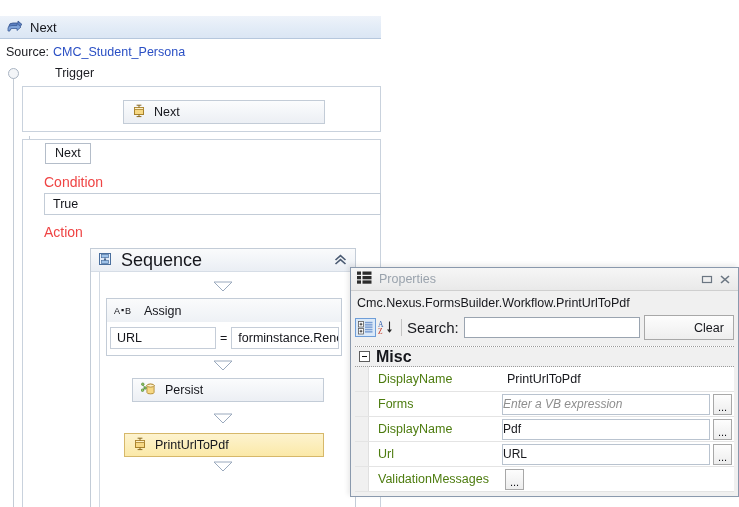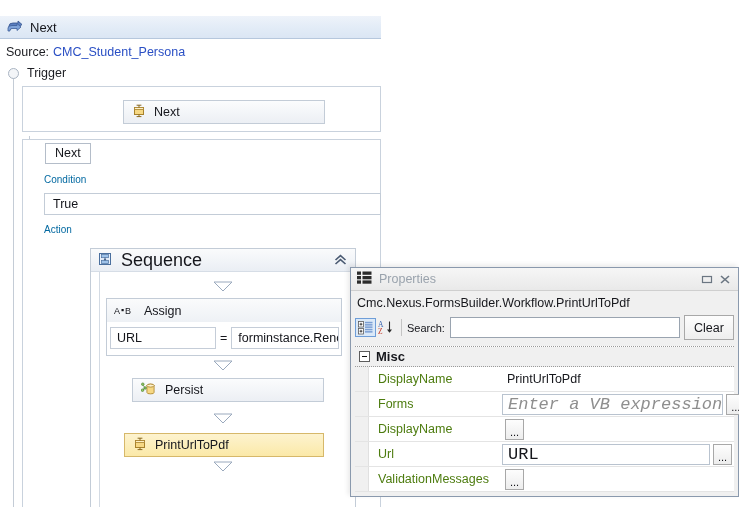--- a/index.html
+++ b/index.html
@@ -68,20 +68,21 @@
   }
   .wf-source .src-lbl { font-size: 12.5px; color:#1c1d22; }
   .wf-source .src-val { font-size: 12.5px; color:#2a4fc4; margin-left: 4px; }
 
   
   .wf-trigger {
     position: absolute;
     left: 8px; top: 50px;
     display: flex;
     align-items: center;
+    gap: 28px;
   }
   .trigger-dot {
     width: 11px; height: 11px;
     border-radius: 50%;
     border: 1px solid #a9b4c2;
     background: #f3f5f8;
     box-sizing: border-box;
   }
   .trigger-lbl { font-size: 12.5px; margin-left: 8px; color: #1c1d22; }
 
@@ -134,22 +135,22 @@
     position: absolute;
     left: 45px; top: 127px;
     padding: 2px 9px 3px 9px;
     border: 1px solid #b4bdc9;
     background: #ffffff;
     font-size: 12.5px;
     color: #15161c;
   }
   .field-lbl {
     position: absolute;
-    font-size: 10px;
-    color: #0369a1;
+    font-size: 14px;
+    color: #ef4444;
   }
   #lbl-condition { left: 44px; top: 158px; }
   #lbl-action    { left: 44px; top: 208px; }
 
   .expr-box {
     position: absolute;
     border: 1px solid #c3ccd7;
     background: #ffffff;
     box-sizing: border-box;
     display: flex;
@@ -303,21 +304,21 @@
   }
   .tb-icon.sel {
     border: 1px solid #6f9ed8;
     background: #dbe9f8;
   }
   .tb-sep {
     width: 1px; height: 17px;
     background: #c4c4c4;
     margin: 0 5px 0 4px;
   }
-  .search-lbl { font-size: 11px; color:#16171c; margin-right: 5px; }
+  .search-lbl { font-size: 15px; color:#16171c; margin-right: 5px; }
   .search-input {
     flex: 1;
     height: 21px;
     border: 1px solid #9aa4b0;
     background: #ffffff;
     box-sizing: border-box;
     font-family: "Liberation Sans", sans-serif;
     font-size: 12px;
     padding: 0 4px;
     outline: none;
@@ -325,21 +326,21 @@
   }
   .clear-btn {
     margin-left: 4px;
     margin-right: 4px;
     min-width: 48px;
     height: 23px;
     border: 1px solid #a8a8a8;
     background: linear-gradient(to bottom,#fdfdfd 0%,#eeeeee 100%);
     font-size: 12.5px;
     color: #16171c;
-    display:flex; align-items:center; justify-content:center;
+    display:flex; align-items:center; justify-content:center;padding-left:40px;
   }
 
   
   .prop-grid {
     position: absolute;
     left: 4px; top: 78px;
     right: 4px;
     bottom: 4px;
     background: #ffffff;
     border-top: 1px dotted #9a9a9a;
@@ -362,21 +363,21 @@
     box-sizing: border-box;
     margin-right: 6px;
   }
   .cat-expander:before {
     content: "";
     position: absolute;
     left: 2px; top: 4px;
     width: 5px; height: 1px;
     background: #111;
   }
-  .cat-label { font-size: 13px; font-weight: bold; color:#16171c; }
+  .cat-label { font-size: 16px; font-weight: bold; color:#16171c; }
 
   .grid-row {
     height: 25px;
     display: flex;
     align-items: center;
     border-bottom: 1px solid #e4e4e4;
     background: #ffffff;
     box-sizing: border-box;
   }
   .row-gutter {
@@ -410,26 +411,24 @@
     padding-left: 5px;
   }
   .val-editor {
     flex: 1;
     height: 21px;
     border: 1px solid #b9c3cf;
     background: #ffffff;
     box-sizing: border-box;
     display: flex;
     align-items: center;
-    padding-left: 5px;
-    font-size: 17px;
+    font-size: 12px;
     color: #16171c;
     white-space: nowrap;
     overflow: hidden;
-    font-family: Liberation Mono, monospace;
   }
   .val-editor.placeholder { color: #8e8e8e; font-style: italic; }
   .ellipsis-btn {
     width: 19px; height: 21px;
     margin-left: 3px;
     margin-right: 2px;
     border: 1px solid #a8a8a8;
     background: linear-gradient(to bottom,#fdfdfd 0%,#ededed 100%);
     font-size: 11px;
     color: #16171c;
@@ -670,20 +669,21 @@
       <span class="row-value">
         <span class="val-editor placeholder">Enter a VB expression</span>
         <span class="ellipsis-btn">...</span>
       </span>
     </div>
 
     <div class="grid-row">
       <span class="row-gutter"></span>
       <span class="row-name">DisplayName</span>
       <span class="row-value">
+        <span class="val-editor">Pdf</span>
         <span class="ellipsis-btn">...</span>
       </span>
     </div>
 
     <div class="grid-row">
       <span class="row-gutter"></span>
       <span class="row-name">Url</span>
       <span class="row-value">
         <span class="val-editor">URL</span>
         <span class="ellipsis-btn">...</span>

